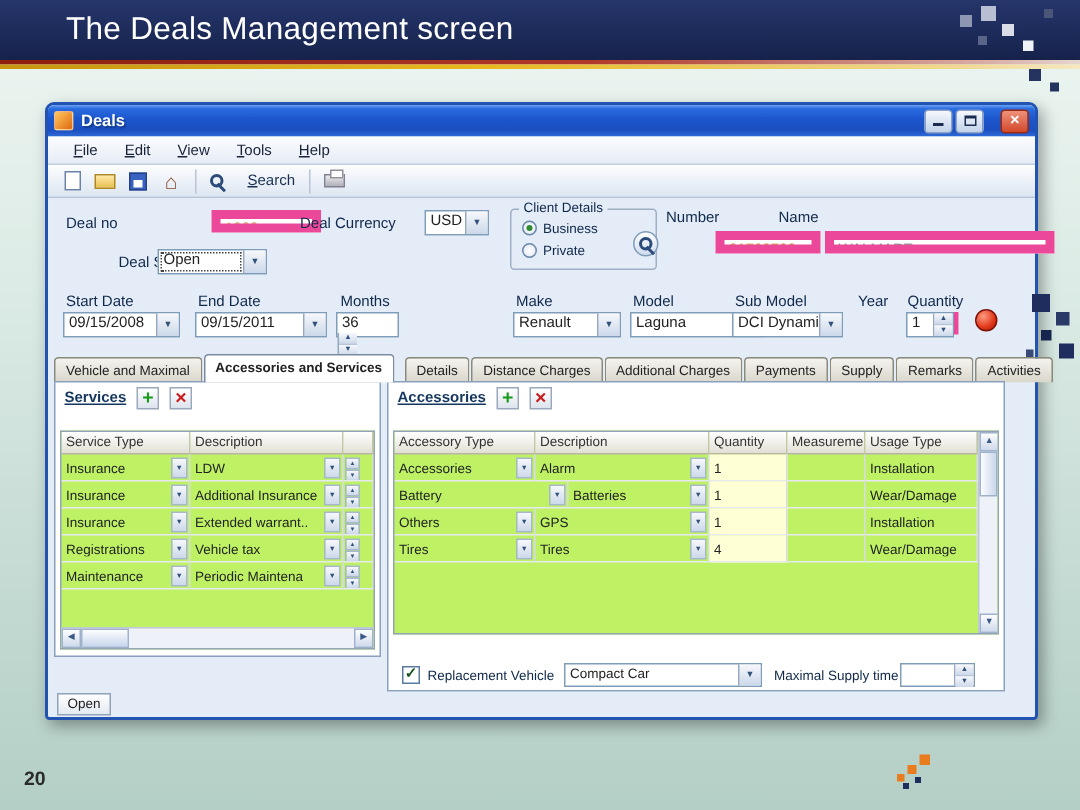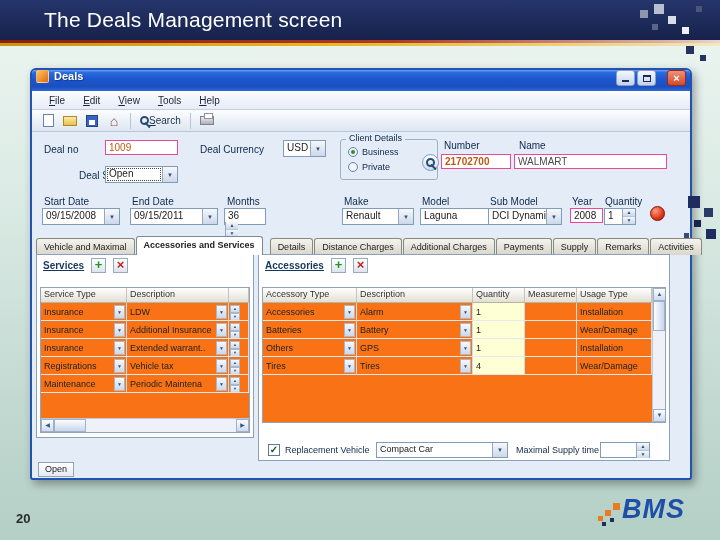--- a/index.html
+++ b/index.html
@@ -18,21 +18,21 @@
   .sq{position:absolute;}
   .page-number{position:absolute;left:16px;top:511px;font-size:13px;font-weight:bold;color:#2a2a2a;}
   .bms-logo{position:absolute;left:594px;top:492px;width:110px;height:42px;}
   .bms-text{position:absolute;left:28px;top:2px;font-size:27px;font-style:italic;font-weight:bold;color:#1d4fa8;letter-spacing:1px;}
   
   .window{position:absolute;left:30px;top:68px;width:662px;height:412px;
           border:2px solid #2353b0;border-radius:6px 6px 3px 3px;background:#e3ecf7;
           box-shadow:3px 4px 10px rgba(0,0,0,.35);}
   .titlebar{position:absolute;left:0;top:0;right:0;height:21px;border-radius:4px 4px 0 0;
             background:linear-gradient(180deg,#6ba1f5 0%,#2a6be0 12%,#1c55cc 45%,#1b4fc0 80%,#2f6ad8 100%);
-            display:flex;align-items:flex-start;padding:0 4px;}
+            display:flex;align-items:center;padding:0 4px;}
   .wicon{width:13px;height:13px;border-radius:2px;background:linear-gradient(135deg,#ffc45c,#e06a10);
          border:1px solid rgba(255,255,255,.4);margin-right:5px;flex:0 0 auto;}
   .win-title{color:#fff;font-size:11px;font-weight:bold;flex:1;text-shadow:1px 1px 1px #123a8a;}
   .wbtn{width:19px;height:16px;border-radius:3px;border:1px solid #8aa0c8;margin-left:2px;
         background:linear-gradient(#f6f8fc,#c2d2ea);display:flex;align-items:center;justify-content:center;
         font-size:10px;color:#1c2b50;line-height:1;}
   .wbtn.close{background:linear-gradient(#f0917a,#d2492a);border-color:#9a2a12;color:#fff;
               font-weight:bold;margin-left:11px;font-size:11px;}
   .minglyph{display:inline-block;width:7px;height:7px;border-bottom:2px solid #1c2b50;}
   .maxglyph{display:inline-block;width:8px;height:7px;border:1px solid #1c2b50;border-top-width:2px;}
@@ -48,27 +48,27 @@
   .i-page{width:11px;height:13px;background:#fff;border:1px solid #6a82a8;}
   .i-open{width:14px;height:10px;background:linear-gradient(#ffe9a8,#e8c050);border:1px solid #b08820;}
   .i-save{width:12px;height:12px;background:#3a62c0;border:1px solid #24418a;position:relative;}
   .i-save::after{content:"";position:absolute;left:2px;bottom:1px;width:6px;height:5px;background:#fff;}
   .i-home{font-size:14px;color:#8a4a2a;line-height:1;}
   .i-print{width:14px;height:9px;background:linear-gradient(#ececf0,#b0b0b8);border:1px solid #808090;position:relative;}
   .i-print::after{content:"";position:absolute;left:3px;top:-4px;width:7px;height:4px;background:#fff;border:1px solid #909098;}
   .tsep{width:1px;height:16px;background:#b8c4d6;margin:0 3px;}
   .mag{width:9px;height:9px;border:2px solid #2a4a7a;border-radius:50%;position:relative;display:inline-block;}
   .mag::after{content:"";position:absolute;right:-4px;bottom:-3px;width:7px;height:2px;background:#2a4a7a;transform:rotate(45deg);}
-  .search-item{display:flex;align-items:center;gap:0;padding:0 2px;}
+  .search-item{display:flex;align-items:center;gap:16px;padding:0 2px;}
   .search-lbl{font-size:10px;color:#18304f;}
   .search-lbl::first-letter{text-decoration:underline;}
   
   .flabel{position:absolute;font-size:10px;color:#10284a;white-space:nowrap;}
-  .tbox{position:absolute;height:15px;background:#fff;border:1px solid #ec4899;
-        font-size:10px;padding:1px 3px;color:#222;overflow:hidden;white-space:nowrap;}
+  .tbox{position:absolute;height:15px;background:#fff;border:6px solid #ec4899;
+        font-size:10px;padding:1px 3px;color:#222;overflow:hidden;white-space:nowrap;margin-left:36px;}
   .orange{color:#c05a12;}
   .cbo{position:absolute;height:17px;background:#fff;border:1px solid #7f9db9;display:flex;}
   .cv{flex:1;font-size:10px;padding:1px 3px;color:#222;overflow:hidden;white-space:nowrap;}
   .focus .cv{outline:1px dotted #444;outline-offset:-2px;}
   .ca{width:15px;border-left:1px solid #95a8c0;background:linear-gradient(#f6f8fb,#ccd8ea);
       color:#33527a;font-size:6px;display:flex;align-items:center;justify-content:center;}
   .spin{position:absolute;height:17px;background:#fff;border:1px solid #7f9db9;display:flex;}
   .sv{flex:1;font-size:10px;padding:1px 3px;color:#222;}
   .sbtns{width:13px;display:flex;flex-direction:column;border-left:1px solid #95a8c0;}
   .sbtns span{flex:1;font-size:5px;line-height:7px;text-align:center;color:#33527a;
@@ -94,21 +94,21 @@
   .panel{position:absolute;background:#fff;border:1px solid #8aa0bd;}
   .panel-left{left:4px;top:184px;width:218px;height:184px;}
   .panel-right{left:226px;top:184px;width:412px;height:207px;}
   .phead{position:absolute;top:3px;left:6px;display:flex;align-items:center;gap:7px;}
   .ptitle{font-size:10px;font-weight:bold;color:#15365e;text-decoration:underline;}
   .mini-btn{width:15px;height:15px;border:1px solid #9aa8bc;background:linear-gradient(#ffffff,#dde4ee);
             font-weight:bold;text-align:center;line-height:12px;font-size:13px;}
   .plus{color:#1a9a1a;}
   .del{color:#cc1a1a;}
   
-  .tc{position:absolute;border:1px solid #93a3ba;background:#f97316;overflow:hidden;}
+  .tc{position:absolute;border:1px solid #93a3ba;background:#bef264;overflow:hidden;}
   .tc-sv{left:3px;top:32px;right:3px;bottom:4px;display:flex;flex-direction:column;}
   .tc-acc{left:3px;top:32px;right:3px;height:136px;}
   .tbl-inner{margin-right:13px;}
   .thead{display:flex;height:15px;flex:0 0 15px;}
   .th{background:linear-gradient(#ffffff,#e2e0d4);border-right:1px solid #c6c3b4;border-bottom:1px solid #b8b5a6;
       font-size:9px;padding:1px 3px;color:#333;overflow:hidden;white-space:nowrap;}
   .trow{display:flex;height:18px;flex:0 0 18px;}
   .td{border-right:1px solid #d8dce2;border-bottom:1px solid #e6eaf0;font-size:9px;color:#222;
       display:flex;align-items:center;overflow:hidden;white-space:nowrap;}
   .tv{flex:1;padding:0 3px;overflow:hidden;}
@@ -426,26 +426,26 @@
                 <span class="tv">1</span>
               </span>
             <span class="td c-ameas">
                 <span class="tv"></span>
               </span>
             <span class="td c-ausage">
                 <span class="tv">Installation</span>
               </span>
           </div>
           <div class="trow">
+            <span class="td c-adesc">
+                <span class="tv">Battery</span>
+                <span class="ca2">▼</span>
+              </span>
             <span class="td c-atype">
                 <span class="tv">Batteries</span>
-                <span class="ca2">▼</span>
-              </span>
-            <span class="td c-adesc">
-                <span class="tv">Battery</span>
                 <span class="ca2">▼</span>
               </span>
             <span class="td c-aqty qtycell">
                 <span class="tv">1</span>
               </span>
             <span class="td c-ameas">
                 <span class="tv"></span>
               </span>
             <span class="td c-ausage">
                 <span class="tv">Wear/Damage</span>
@@ -524,16 +524,15 @@
   <div class="sq" style="left:684px;top:233px;width:5px;height:5px;background:#3a4a78;"></div>
 
   <div class="page-number">20</div>
 
   <div class="bms-logo">
     <div class="sq" style="left:4px;top:24px;width:5px;height:5px;background:#e87c1e;"></div>
     <div class="sq" style="left:11px;top:18px;width:6px;height:6px;background:#e87c1e;"></div>
     <div class="sq" style="left:19px;top:11px;width:7px;height:7px;background:#e87c1e;"></div>
     <div class="sq" style="left:8px;top:30px;width:4px;height:4px;background:#1e2d5e;"></div>
     <div class="sq" style="left:16px;top:26px;width:4px;height:4px;background:#1e2d5e;"></div>
-    <span class="bms-text">BMS</span>
   </div>
 
 </div>
 
 </body></html>

